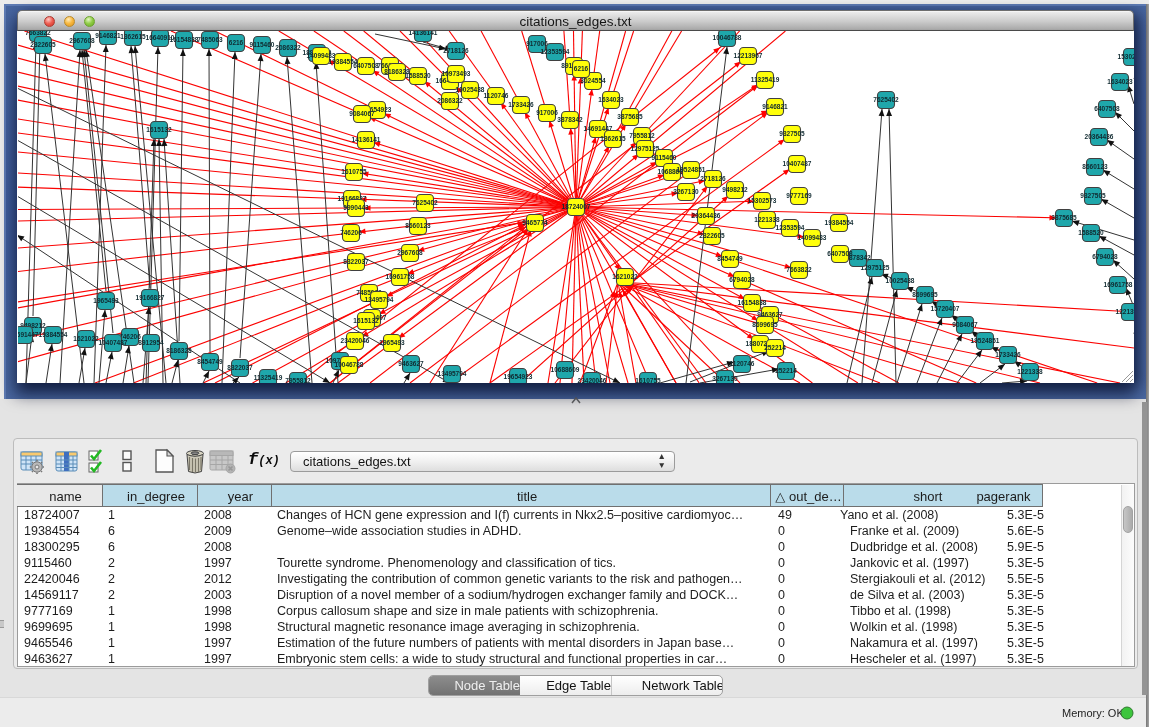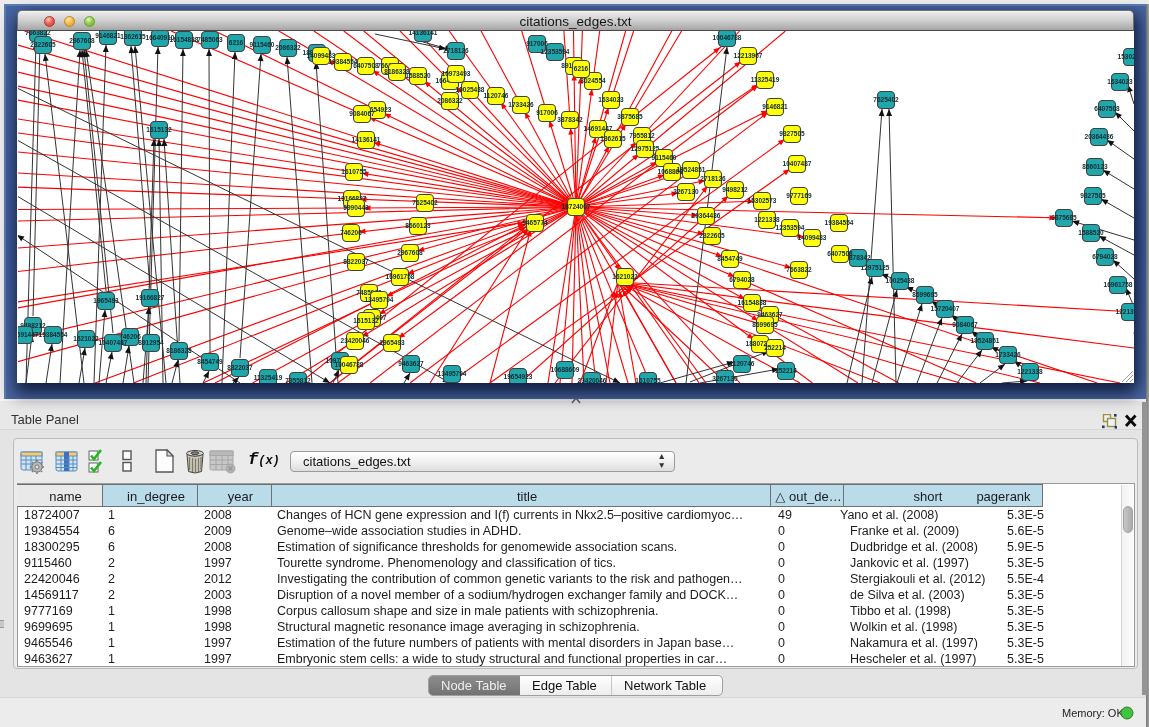--- a/index.html
+++ b/index.html
@@ -42,47 +42,34 @@
   font-size:13px; color:#1c1c1c; text-align:center; line-height:23px; }
 .trow { position:absolute; left:0; width:1118px; height:16px; font-size:12.5px; color:#1d1d1d; }
 .trow span { position:absolute; top:1px; white-space:nowrap; }
 #vscroll { position:absolute; left:1121px; top:485px; width:13px; height:181px;
   background:linear-gradient(90deg,#f2f2f2,#fcfcfc); border-left:1px solid #d5d5d5; }
 #vthumb { position:absolute; left:1122.5px; top:506px; width:10px; height:27px;
   background:linear-gradient(90deg,#c6c6c6,#ababab); border-radius:5px; border:1px solid #a2a2a2; }
 #tabs { position:absolute; left:428px; top:675px; width:295px; height:21px;
   border:1px solid #9f9f9f; border-radius:5px; overflow:hidden;
   background:linear-gradient(180deg,#ffffff,#ededed); font-size:13px; }
-#tabs .seg { position:absolute; top:0; height:21px; text-align:left; line-height:20px; color:#111;padding-left:12px; }
+#tabs .seg { position:absolute; top:0; height:21px; text-align:right; line-height:20px; color:#111;padding-left:12px; }
 #tabs .sel { background:linear-gradient(180deg,#8d8d8d,#6f6f6f); color:#efefef; }
 #status { position:absolute; left:0; top:697px; width:1149px; height:30px; background:#ececec;
   border-top:1px solid #d8d8d8; }
 #rstrip { position:absolute; left:1146px; top:4px; width:3px; height:723px;
   background:linear-gradient(90deg,#757575,#a5a5a5); }
 .caret { position:absolute; left:570px; top:396px; width:12px; height:8px; }
 </style></head>
 <body>
 <div id="desk">
     <div class="bevel"></div>
   </div>
 
 <div id="tablepanel">
-  <div id="tp-head">
-    <span class="lbl">Table Panel</span>
-    <svg width="15" height="15" style="position:absolute;left:1102px;top:13px">
-      <rect x="1.5" y="0.5" width="7" height="7" fill="#eaf2fa" stroke="#9f8f3e" stroke-width="1.4"></rect>
-      <rect x="5.5" y="4.5" width="8" height="8" fill="#eaf2fa" stroke="#9f8f3e" stroke-width="1.4"></rect>
-      <rect x="12" y="0" width="2.6" height="2.6" fill="#1d3a6b"></rect>
-      <rect x="0" y="11.5" width="2.6" height="2.6" fill="#1d3a6b"></rect>
-      <rect x="12.6" y="12" width="2.6" height="2.6" fill="#1d3a6b"></rect>
-    </svg>
-    <svg width="14" height="14" style="position:absolute;left:1124px;top:13px">
-      <path d="M2 1.5L11.5 12M11.5 1.5L2 12" stroke="#0a0a0a" stroke-width="2.8"></path>
-    </svg>
-  </div>
   <div id="subpanel"></div>
 </div>
 
 <svg width="24" height="24" viewBox="0 0 24 24" style="position:absolute;left:20px;top:450px">
 <rect x="1" y="2" width="21" height="18" rx="2" fill="#cfe4f7" stroke="#5b8db8"></rect>
 <rect x="1" y="2" width="21" height="4" fill="#f9c96e" stroke="#5b8db8"></rect>
 <path d="M1 10h21M1 14h21M6 6v14M11 6v14M16 6v14" stroke="#5b8db8" stroke-width="1" fill="none"></path>
 <circle cx="17" cy="17" r="5.2" fill="#b9b9b9" stroke="#777"></circle>
 <circle cx="17" cy="17" r="2" fill="#e8e8e8" stroke="#777"></circle>
 <g stroke="#777" stroke-width="1.6">
@@ -149,42 +136,41 @@
 <span style="left:204px">2009</span>
     <span style="left:277px">Genome–wide association studies in ADHD.</span>
 <span style="left:778px">0</span>
     <span style="left:850px">Franke et al. (2009)</span>
 <span style="left:1007px">5.6E-5</span>
   </div>
 <div class="trow" style="top:539px">
 <span style="left:24px">18300295</span>
     <span style="left:108px">6</span>
 <span style="left:204px">2008</span>
-    <span style="left:277px">Estimation of significance thresholds for genomewide association scans.</span>
 <span style="left:778px">0</span>
     <span style="left:850px">Dudbridge et al. (2008)</span>
 <span style="left:1007px">5.9E-5</span>
   </div>
 <div class="trow" style="top:555px">
 <span style="left:24px">9115460</span>
     <span style="left:108px">2</span>
 <span style="left:204px">1997</span>
     <span style="left:277px">Tourette syndrome. Phenomenology and classification of tics.</span>
 <span style="left:778px">0</span>
     <span style="left:850px">Jankovic et al. (1997)</span>
 <span style="left:1007px">5.3E-5</span>
   </div>
 <div class="trow" style="top:571px">
 <span style="left:24px">22420046</span>
     <span style="left:108px">2</span>
 <span style="left:204px">2012</span>
     <span style="left:277px">Investigating the contribution of common genetic variants to the risk and pathogen…</span>
 <span style="left:778px">0</span>
     <span style="left:850px">Stergiakouli et al. (2012)</span>
-<span style="left:1007px">5.5E-4</span>
+<span style="left:1007px">5.5E-5</span>
   </div>
 <div class="trow" style="top:587px">
 <span style="left:24px">14569117</span>
     <span style="left:108px">2</span>
 <span style="left:204px">2003</span>
     <span style="left:277px">Disruption of a novel member of a sodium/hydrogen exchanger family and DOCK…</span>
 <span style="left:778px">0</span>
     <span style="left:850px">de Silva et al. (2003)</span>
 <span style="left:1007px">5.3E-5</span>
   </div>

